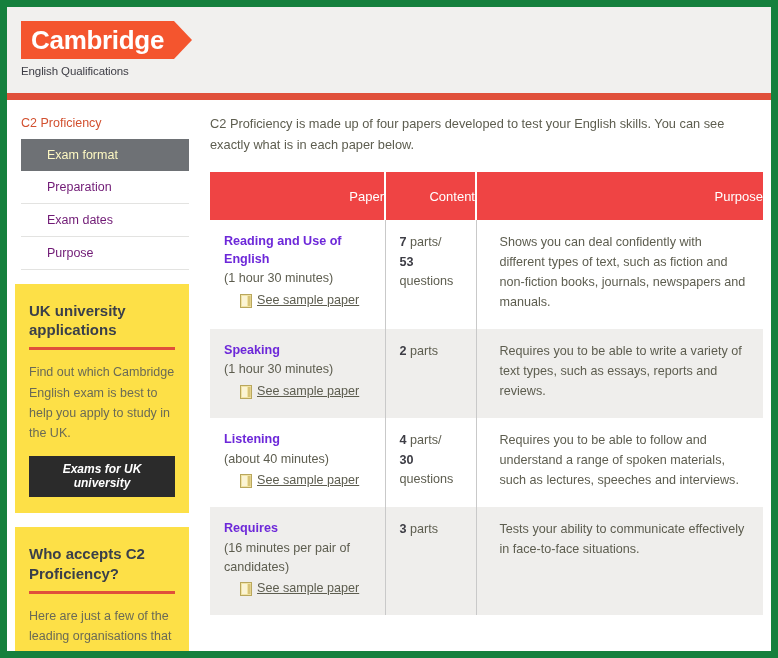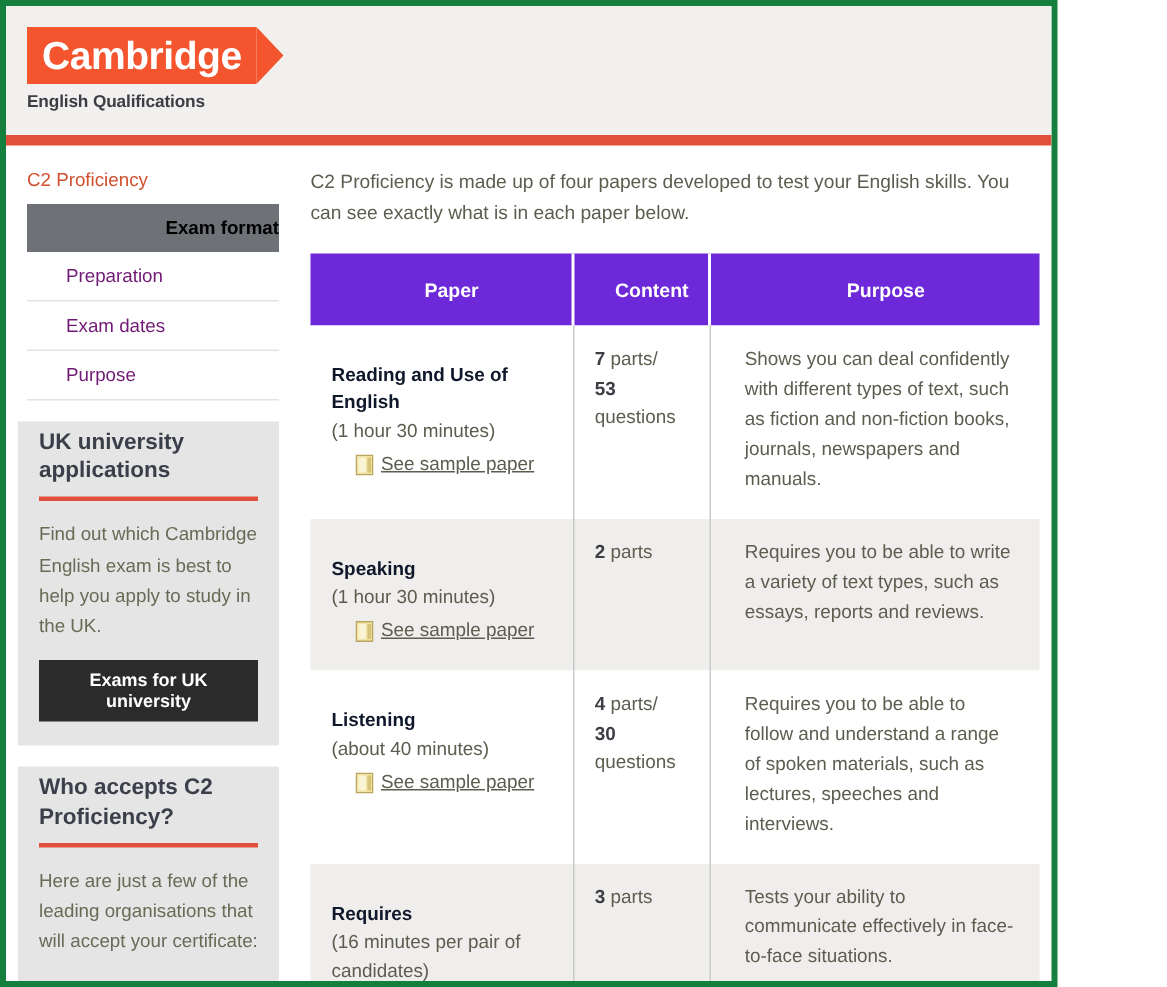--- a/index.html
+++ b/index.html
@@ -9,25 +9,25 @@
   body {
     width: 778px;
     height: 658px;
     background: #ffffff;
     font-family: "Liberation Sans", sans-serif;
     color: #3d3d45;
     overflow: hidden;
     position: relative;
   }
   .page {
-    width: 705px;
+    width: 778px;
     height: 658px;
     position: relative;
     box-sizing: border-box;
-    border: 4px solid #15803d;
+    border: 7px solid #15803d;
     overflow: hidden;
     background: #fff;
   }
 
   
   .header {
     height: 86px;
     background: #f1f0ee;
     position: relative;
     display: flex;
@@ -63,21 +63,21 @@
     top: 0;
     width: 0;
     height: 0;
     border-top: 19px solid transparent;
     border-bottom: 19px solid transparent;
     border-left: 18px solid #f4552e;
   }
   .brand-sub {
     margin-top: 6px;
     font-size: 11.5px;
-    font-weight: bold;
+    font-weight: normal;
     color: #3d3d45;
     letter-spacing: -0.1px;
   }
   .page-title {
     font-size: 24px;
     font-weight: bold;
     color: #2f3440;
     padding: 22px 0 0 8px;
     letter-spacing: -0.2px;
   }
@@ -116,32 +116,31 @@
     font-size: 12.5px;
     color: #701a75;
     padding: 9px 0 9px 26px;
     border-bottom: 1px solid #e3e3e1;
     box-sizing: border-box;
     margin: 0 8px 0 14px;
     cursor: pointer;
   }
   .nav-item.active {
     background: #6e7175;
-    color: #000000;
-    font-weight: bold;
+    color: #fef9c3;
+    font-weight: normal;
     border-bottom: none;
     margin: 0 8px 0 14px;
-    text-align: right;
   }
 
   
   .panel {
-    background: #e5e5e5;
+    background: #fde047;
     margin: 14px 8px 0 8px;
-    padding: 4px 14px 16px 14px;
+    padding: 17px 14px 16px 14px;
     box-sizing: border-box;
   }
   .panel-title {
     font-size: 15px;
     font-weight: bold;
     color: #3a3f4a;
     line-height: 1.28;
     margin: 0 0 8px 0;
   }
   .panel-rule {
@@ -159,43 +158,44 @@
     display: inline-block;
     background: #2b2b2b;
     color: #ffffff;
     font-size: 12px;
     font-weight: bold;
     padding: 6px 9px 7px 9px;
     margin-top: 13px;
     cursor: pointer;
     border: none;
     font-family: "Liberation Sans", sans-serif;
+    font-style: italic;
   }
 
   
   .intro {
     font-size: 12.8px;
     color: #5d5d4f;
     line-height: 1.62;
     margin: 0 0 17px 0;
     padding-right: 6px;
   }
 
   
   table.fmt {
     border-collapse: collapse;
     width: 100%;
     table-layout: fixed;
   }
   table.fmt th {
-    background: #6d28d9;
+    background: #ef4444;
     color: #ffffff;
     font-size: 13px;
-    font-weight: bold;
-    text-align: center;
+    font-weight: normal;
+    text-align: right;
     padding: 14px 0 14px 14px;
     border-right: 2px solid #ffffff;
     vertical-align: middle;
     height: 48px;
     box-sizing: border-box;
   }
   table.fmt th:last-child { border-right: none; }
   table.fmt td {
     vertical-align: top;
     padding: 13px 14px 16px 14px;
@@ -208,24 +208,23 @@
   table.fmt td:last-child { border-right: none; padding-left: 23px; }
   table.fmt tr.row-alt td { background: #efeeec; }
   table.fmt tr.row-plain td { background: #ffffff; }
 
   col.c-paper   { width: 175px; }
   col.c-content { width: 91px; }
   col.c-purpose { width: auto; }
 
   .paper-name {
     font-weight: bold;
-    color: #0f172a;
+    color: #6d28d9;
     display: block;
     line-height: 1.38;
-    margin-top: 12px;
   }
   .paper-dur {
     display: block;
     color: #5d5d4f;
     line-height: 1.5;
     margin-top: 1px;
   }
   .sample-link {
     display: flex;
     align-items: center;

